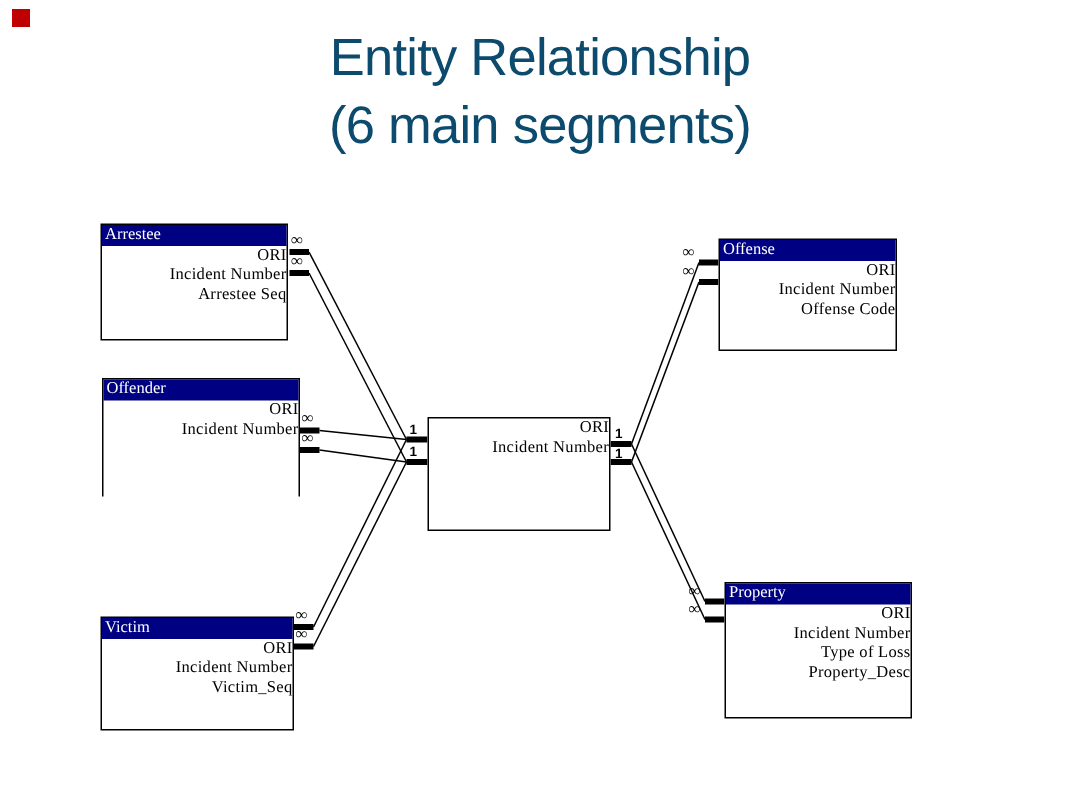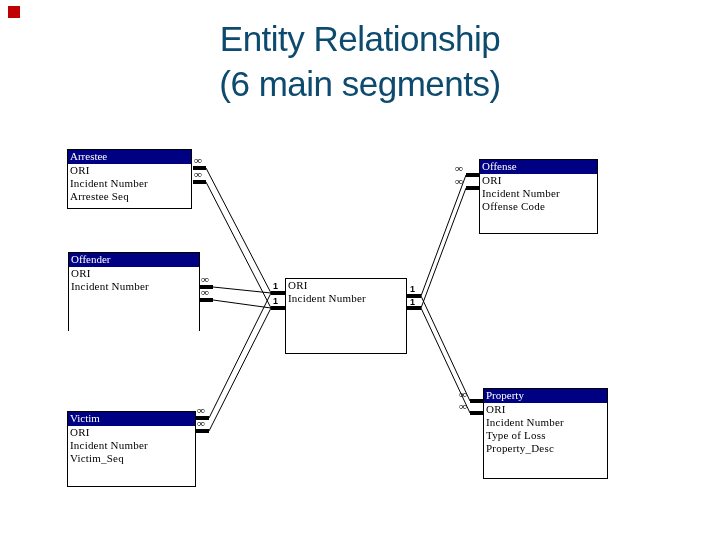--- a/index.html
+++ b/index.html
@@ -19,21 +19,21 @@
   .entity {
     position:absolute; box-sizing:border-box; border:1px solid #000; background:#fff;
   }
   .entity.no-bottom { border-bottom:none; }
   .entity-header {
     background:var(--header-bg,#000082); color:#fff; font-size:11px; line-height:13px;
     padding:0 0 1px 2px; white-space:nowrap; overflow:hidden;
   }
   .field {
     font-size:11px; line-height:13px; padding-left:2px; color:#000;
-    letter-spacing:0.2px; white-space:nowrap;
+    letter-spacing:0.2px; white-space:nowrap;text-align:right;
   }
   .lines-layer { position:absolute; left:0; top:0; width:720px; height:540px; }
   .card-many {
     position:absolute; font-family:"Liberation Serif", serif; font-weight:bold;
     font-size:11px; line-height:10px; color:#000;
   }
   .card-one {
     position:absolute; font-family:"Liberation Sans", sans-serif; font-weight:bold;
     font-size:9px; line-height:9px; color:#000;
   }
@@ -84,21 +84,21 @@
       </g>
       <g>
         <rect x="271" y="291" width="14" height="4" stroke="none"></rect>
         <rect x="271" y="306" width="14" height="4" stroke="none"></rect>
         <rect x="407" y="294" width="14" height="4" stroke="none"></rect>
         <rect x="407" y="306" width="14" height="4" stroke="none"></rect>
       </g>
     </g>
   </svg>
 
-  <div class="entity" style="left:67px;top:149px;width:125px;height:60px">
+  <div class="entity" style="left:67px;top:149px;width:125px;height:78px">
     <div class="entity-header">Arrestee</div>
     <div class="field">ORI</div>
     <div class="field">Incident Number</div>
     <div class="field">Arrestee Seq</div>
   </div>
 
   <div class="entity no-bottom" style="left:68px;top:252px;width:132px;height:79px">
     <div class="entity-header">Offender</div>
     <div class="field">ORI</div>
     <div class="field">Incident Number</div>

